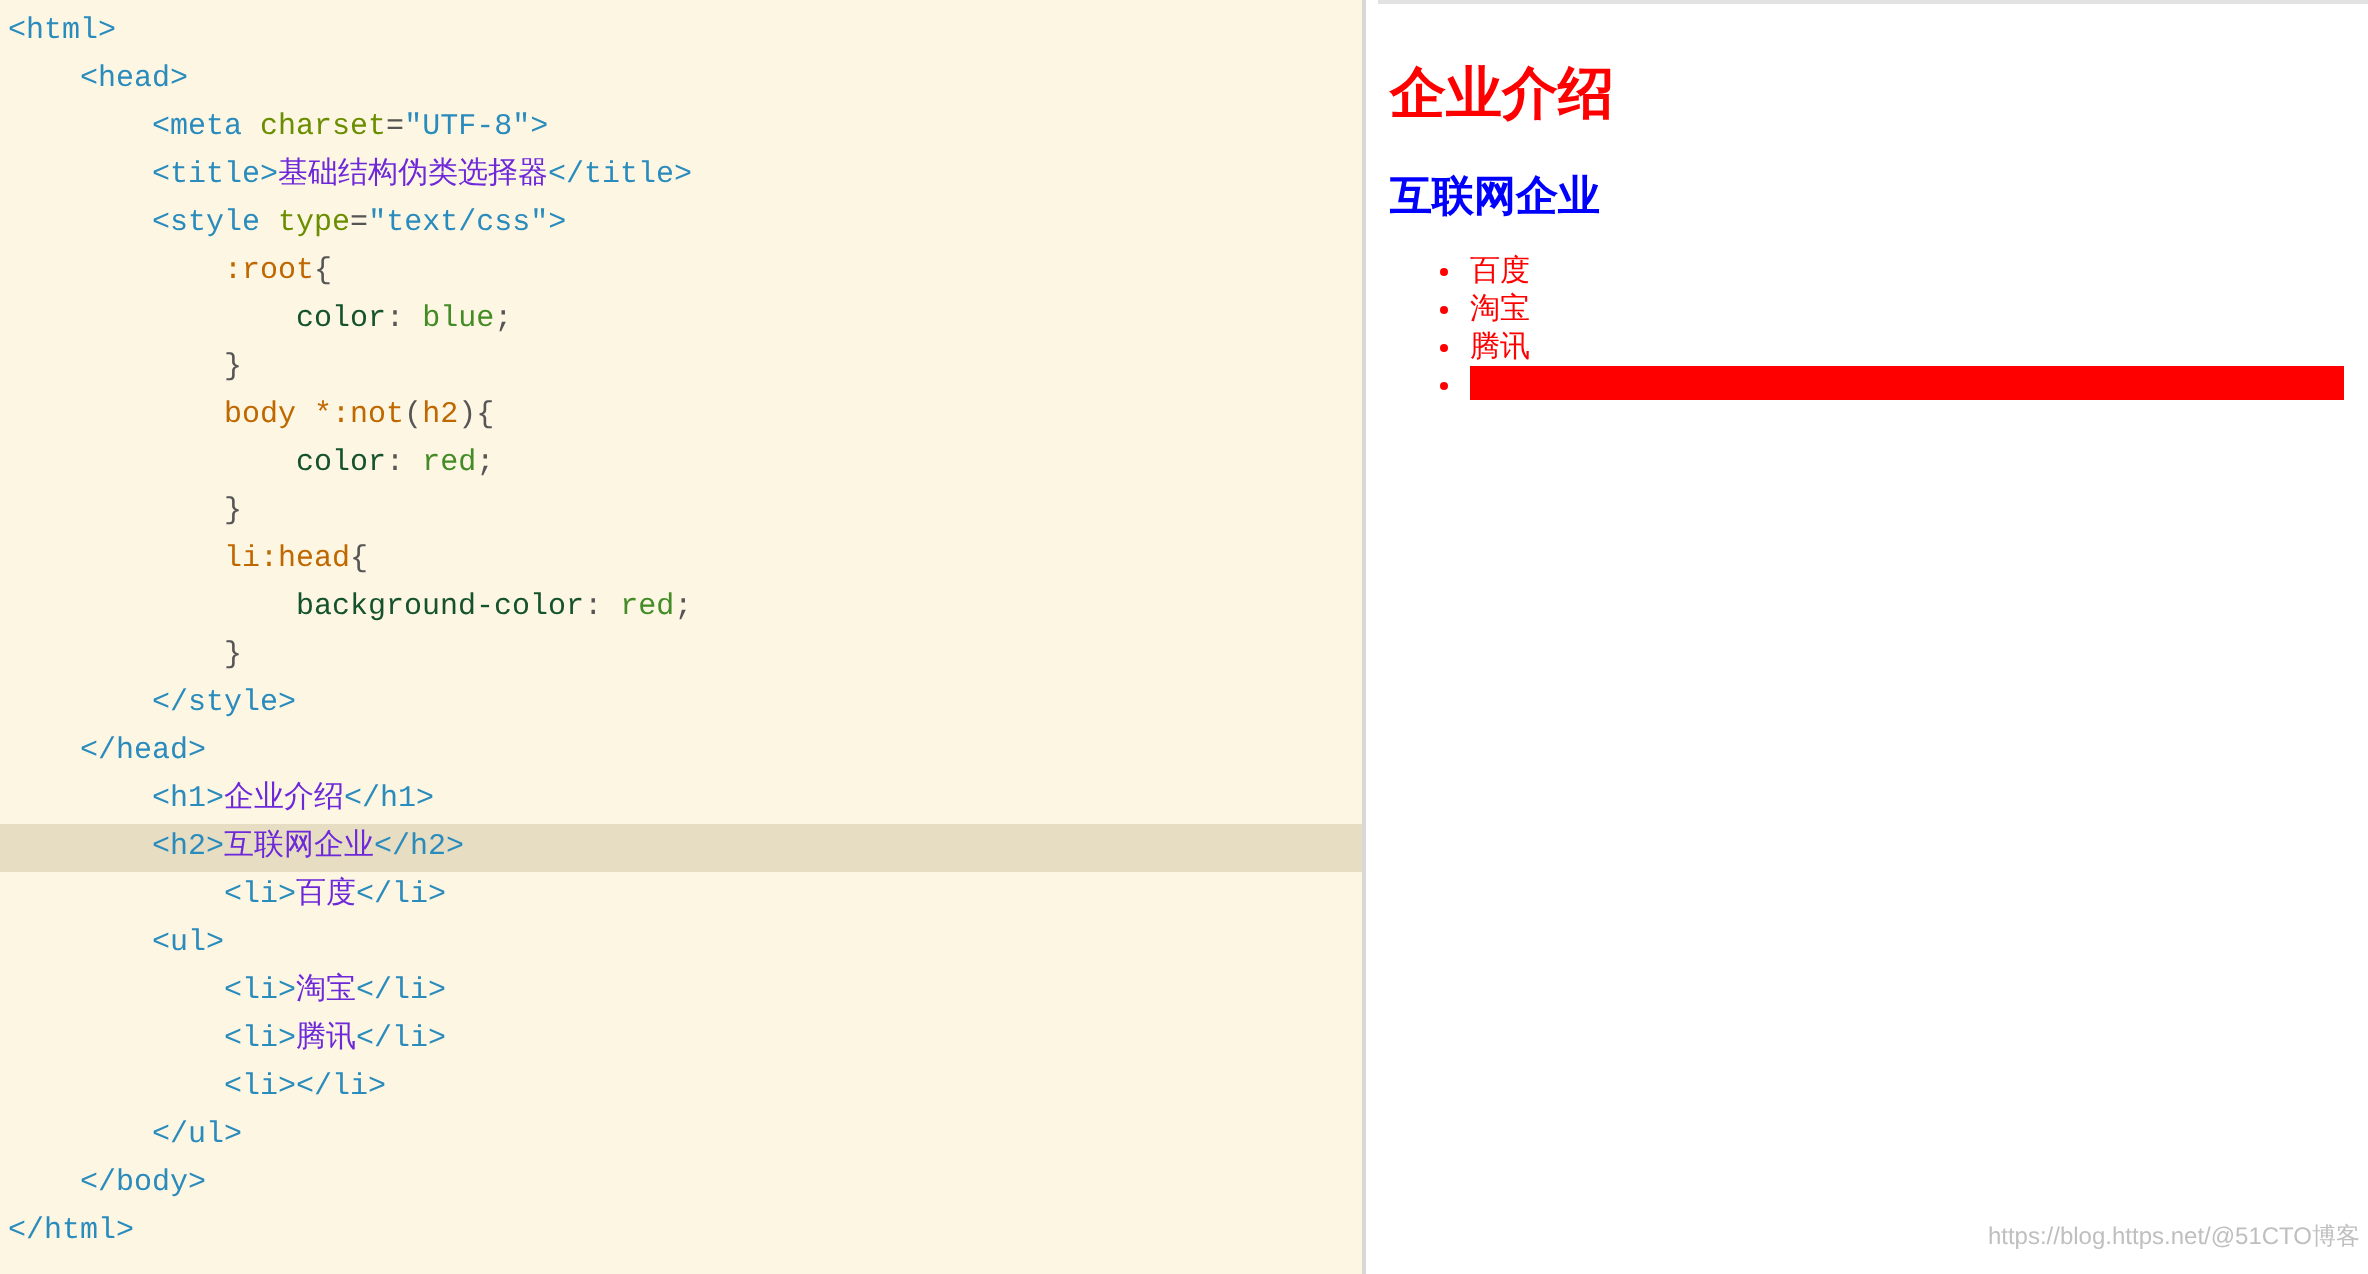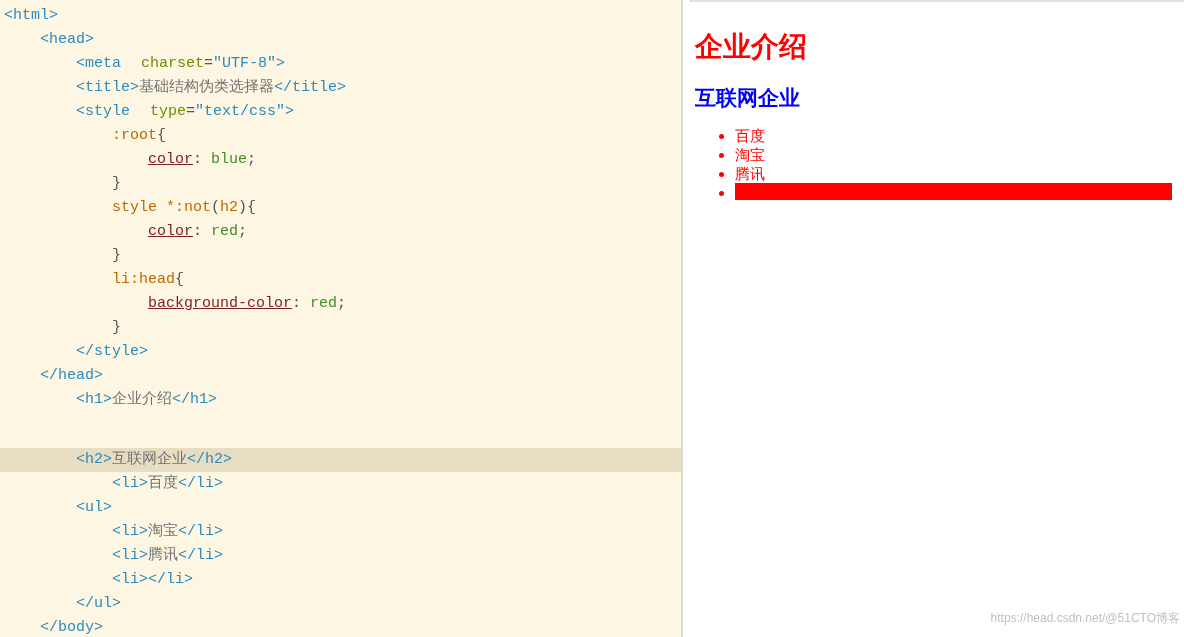--- a/index.html
+++ b/index.html
@@ -41,29 +41,28 @@
   }
   .code-line {
     font-family: Consolas, "Courier New", monospace;
     white-space: pre;
     line-height: 24px;
     font-size: 15px;
     padding-left: 4px;
   }
   .code-line.highlighted {
     background: #e7ddc2;
-    margin-top: 36px;
   }
   .tag { color: #2a8bbd; }
-  .attr-name { color: #6b8e00; margin-left: 11px; }
+  .attr-name { color: #6b8e00; }
   .attr-val { color: #2a8bbd; }
-  .prop { color: #7f1d1d; text-decoration: underline; }
+  .prop { color: #14532d; }
   .value { color: #448c27; text-align: center; }
   .selector { color: #c06800; }
-  .text-plain { color: #737373; }
+  .text-plain { color: #6d28d9; }
   .punc { color: #555; }
   .preview-pane h1 {
     color: red;
     font-size: 28px;
     font-weight: bold;
     margin: 18px 0 18px 0;
   }
   .preview-pane h2 {
     color: blue;
     font-size: 21px;
@@ -98,21 +97,21 @@
 
 <div class="editor-pane" id="editor-root">
     <div class="code-line"><span></span><span class="tag">&lt;html&gt;</span></div>
     <div class="code-line"><span>    </span><span class="tag">&lt;head&gt;</span></div>
     <div class="code-line"><span>        </span><span class="tag">&lt;meta </span><span class="attr-name">charset</span><span class="punc">=</span><span class="attr-val">"UTF-8"</span><span class="tag">&gt;</span></div>
     <div class="code-line"><span>        </span><span class="tag">&lt;title&gt;</span><span class="text-plain">基础结构伪类选择器</span><span class="tag">&lt;/title&gt;</span></div>
     <div class="code-line"><span>        </span><span class="tag">&lt;style </span><span class="attr-name">type</span><span class="punc">=</span><span class="attr-val">"text/css"</span><span class="tag">&gt;</span></div>
     <div class="code-line"><span>            </span><span class="selector">:root</span><span class="punc">{</span></div>
     <div class="code-line"><span>                </span><span class="prop">color</span><span class="punc">: </span><span class="value">blue</span><span class="punc">;</span></div>
     <div class="code-line"><span>            </span><span class="punc">}</span></div>
-    <div class="code-line"><span>            </span><span class="selector">style *:not</span><span class="punc">(</span><span class="selector">h2</span><span class="punc">){</span></div>
+    <div class="code-line"><span>            </span><span class="selector">body *:not</span><span class="punc">(</span><span class="selector">h2</span><span class="punc">){</span></div>
     <div class="code-line"><span>                </span><span class="prop">color</span><span class="punc">: </span><span class="value">red</span><span class="punc">;</span></div>
     <div class="code-line"><span>            </span><span class="punc">}</span></div>
     <div class="code-line"><span>            </span><span class="selector">li:head</span><span class="punc">{</span></div>
     <div class="code-line"><span>                </span><span class="prop">background-color</span><span class="punc">: </span><span class="value">red</span><span class="punc">;</span></div>
     <div class="code-line"><span>            </span><span class="punc">}</span></div>
     <div class="code-line"><span>        </span><span class="tag">&lt;/style&gt;</span></div>
     <div class="code-line"><span>    </span><span class="tag">&lt;/head&gt;</span></div>
     <div class="code-line"><span>        </span><span class="tag">&lt;h1&gt;</span><span class="text-plain">企业介绍</span><span class="tag">&lt;/h1&gt;</span></div>
     <div class="code-line highlighted"><span>        </span><span class="tag">&lt;h2&gt;</span><span class="text-plain">互联网企业</span><span class="tag">&lt;/h2&gt;</span></div>
     <div class="code-line"><span>            </span><span class="tag">&lt;li&gt;</span><span class="text-plain">百度</span><span class="tag">&lt;/li&gt;</span></div>
@@ -127,14 +126,14 @@
 
 <div class="preview-pane">
   <h1>企业介绍</h1>
   <h2>互联网企业</h2>
   <ul id="preview-list">
       <li>百度</li>
       <li>淘宝</li>
       <li>腾讯</li>
       <li class="empty-li"></li>
     </ul>
-  <div class="watermark">https://head.csdn.net/@51CTO博客</div>
+  <div class="watermark">https://blog.https.net/@51CTO博客</div>
 </div>
 
 </body></html>

